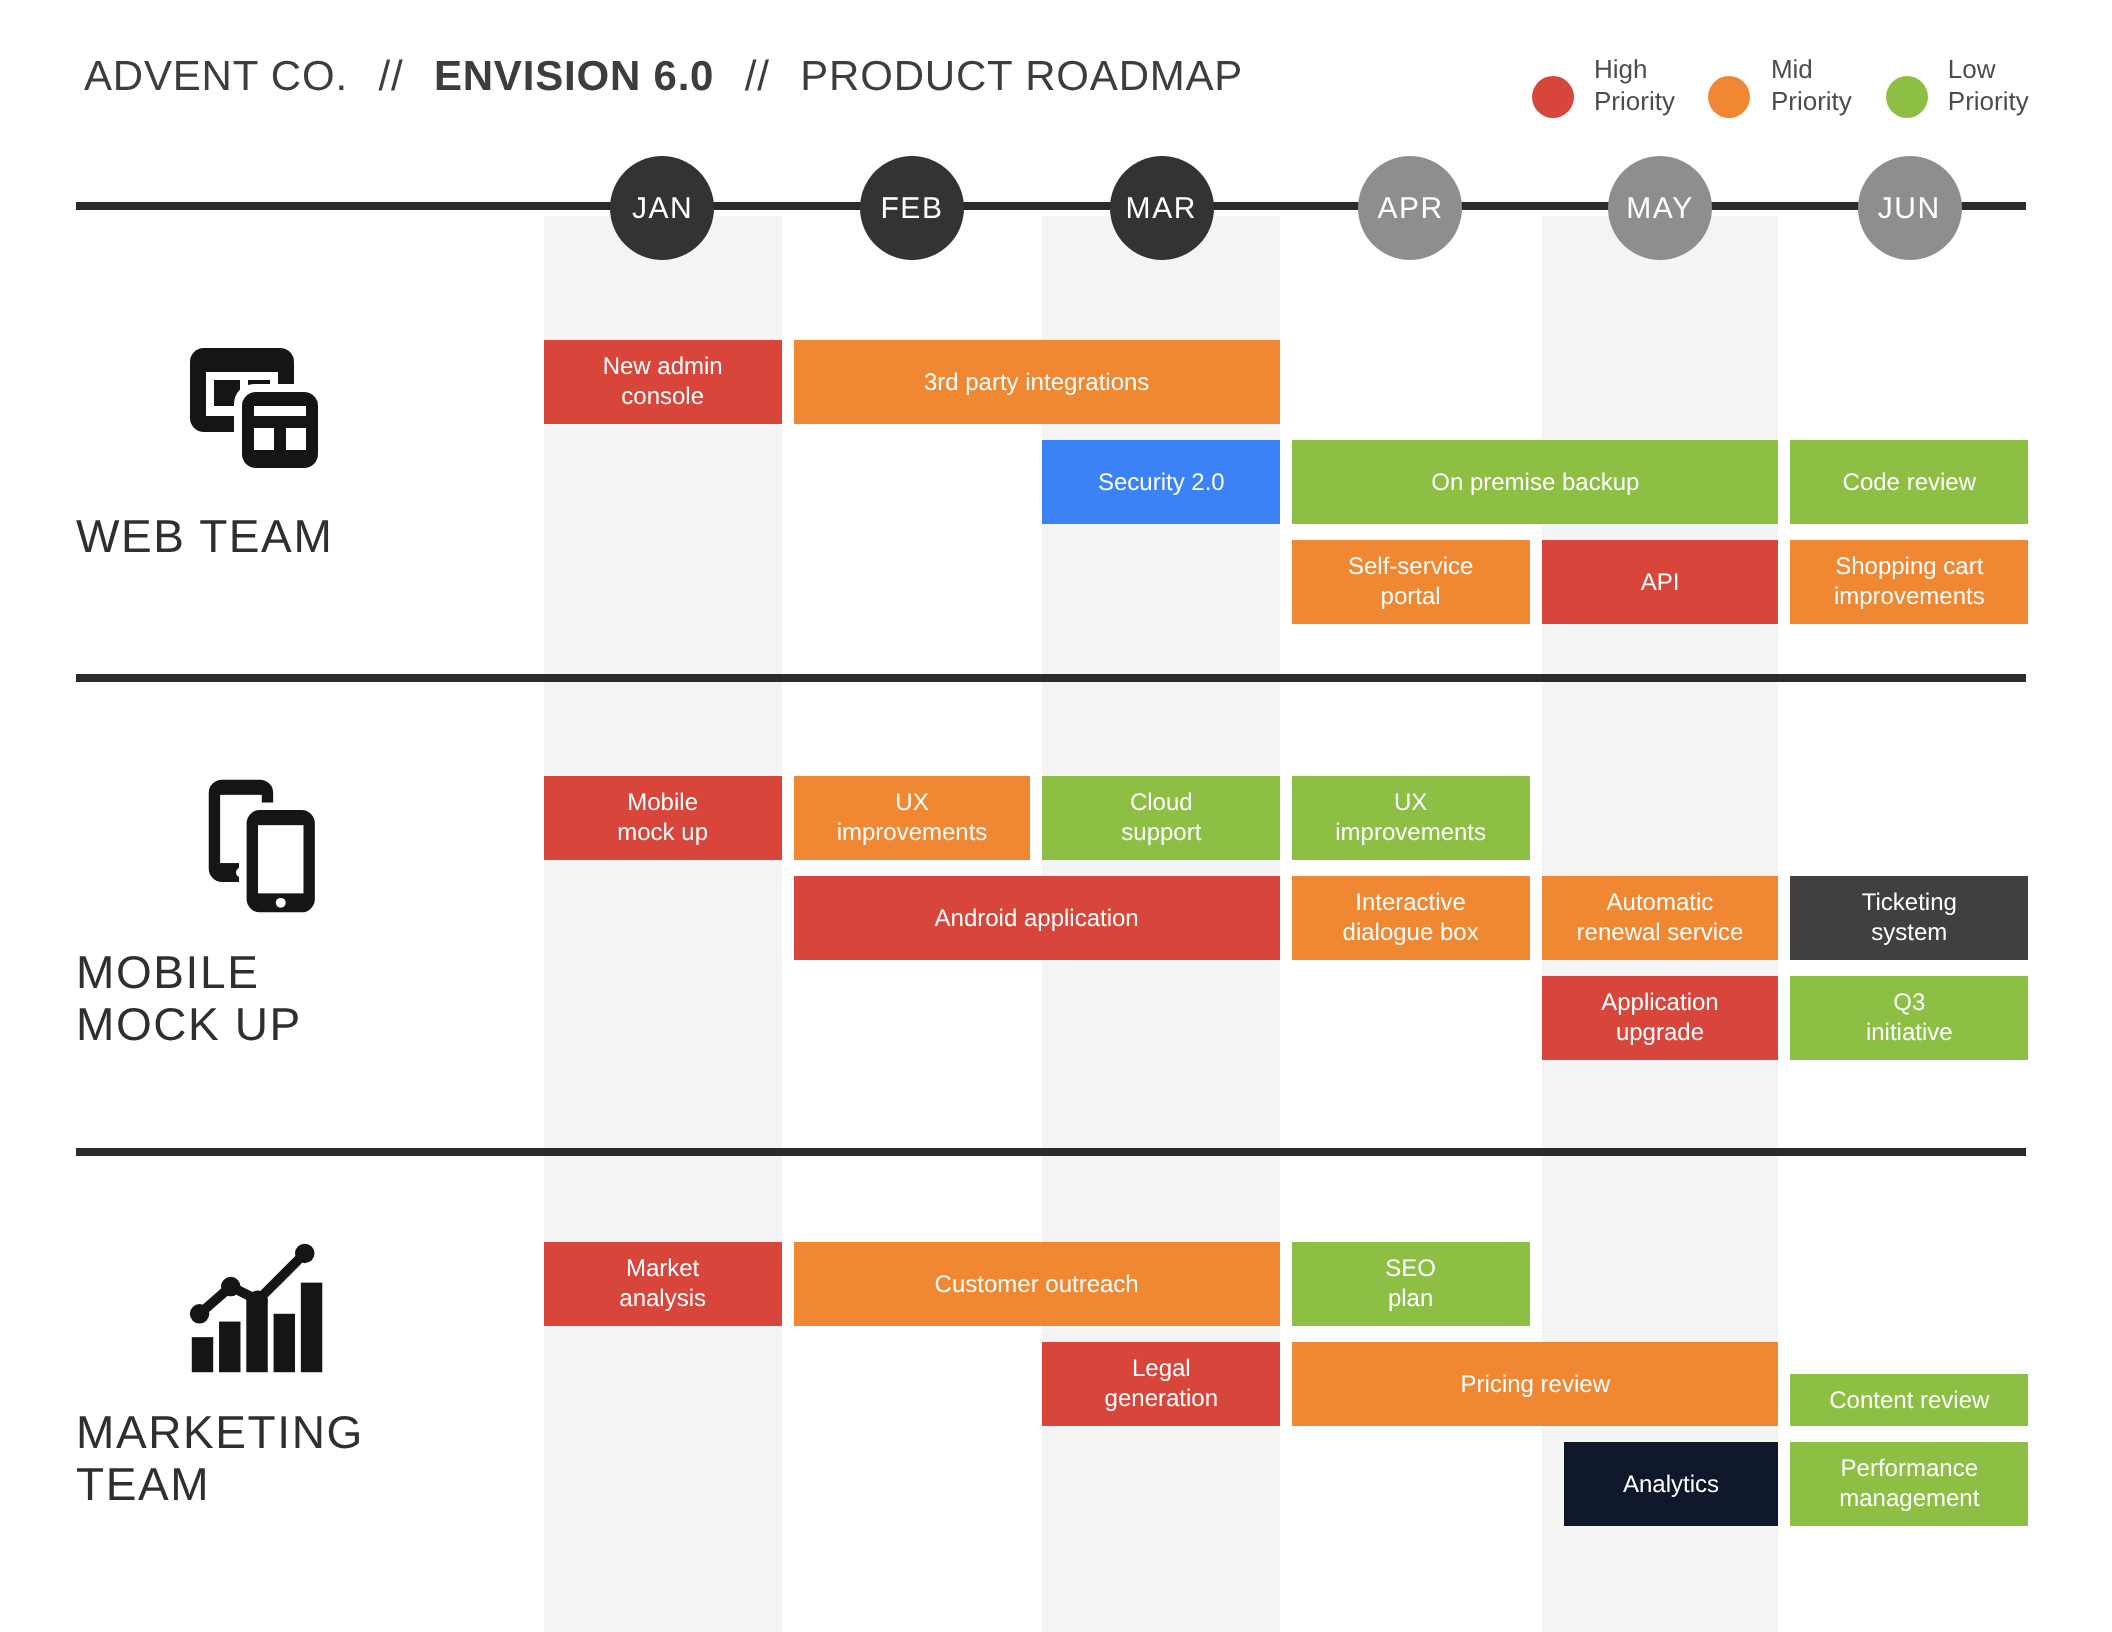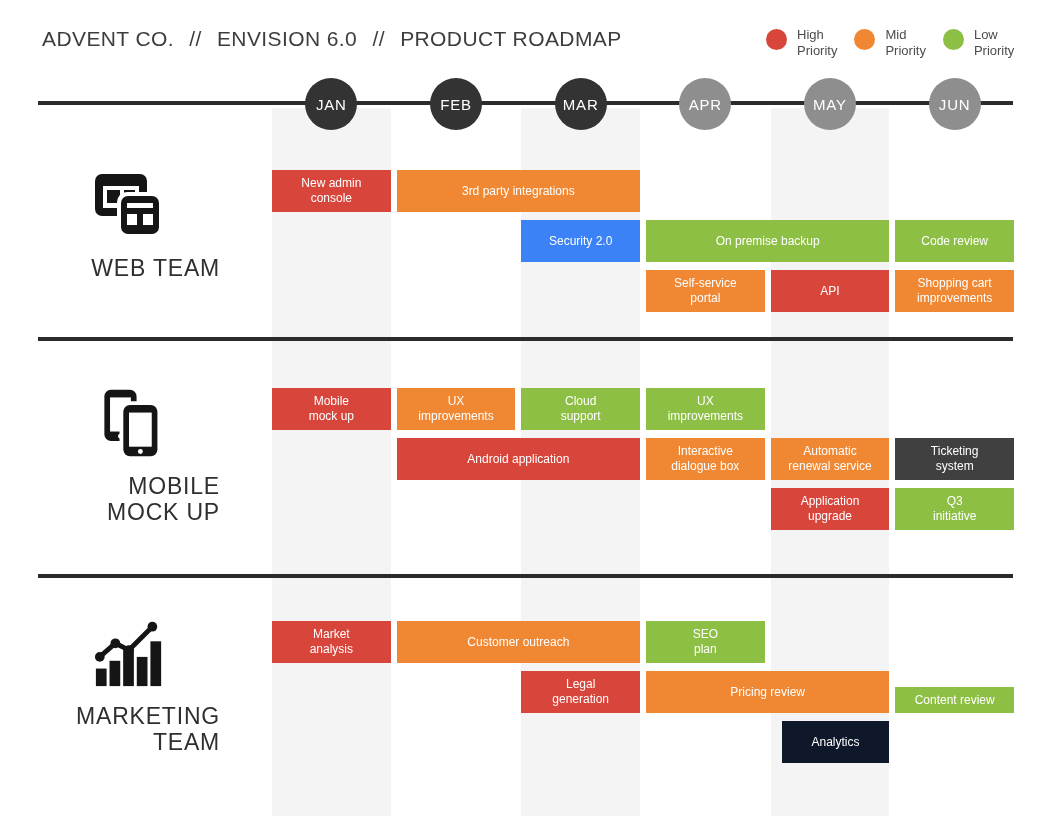--- a/index.html
+++ b/index.html
@@ -6,25 +6,25 @@
   .canvas{
     position:relative;width:1056px;height:816px;background:#ffffff;
     font-family:"Liberation Sans",sans-serif;overflow:hidden;
   }
   
   .title{
     position:absolute;left:42px;top:27px;font-size:21px;color:#3d3d3d;
     letter-spacing:.4px;white-space:nowrap;z-index:5;
   }
   .title .sep{margin:0 9px;}
-  .title .bold{font-weight:normal;}
+  .title .bold{font-weight:bold;}
   .legend{
     position:absolute;left:766px;top:27px;display:flex;gap:17px;z-index:5;
   }
-  .legend-item{display:flex;align-items:flex-start;}
+  .legend-item{display:flex;align-items:flex-end;}
   .legend-dot{width:21px;height:21px;border-radius:50%;margin-right:10px;margin-top:2px;flex:none;}
   .legend-label{font-size:13px;line-height:16px;color:#4c4c4c;white-space:pre-line;}
   
   .timeline-line{position:absolute;left:38px;top:101px;width:975px;height:4px;background:#2b2b2b;z-index:2;}
   .months{
     position:absolute;left:272px;top:78px;width:742px;display:grid;
     grid-template-columns:repeat(6,1fr);column-gap:6px;z-index:3;
   }
   .month-cell{display:flex;justify-content:center;}
   .month-circle{
@@ -44,21 +44,21 @@
     position:absolute;left:272px;width:742px;display:grid;
     grid-template-columns:repeat(6,1fr);column-gap:6px;row-gap:8px;
     grid-auto-rows:42px;z-index:2;
   }
   .task{
     color:#fff;font-size:12px;line-height:15px;display:flex;align-items:center;
     justify-content:center;text-align:center;white-space:pre-line;
     padding:2px 4px;box-sizing:border-box;
   }
   
-  .team-label{position:absolute;left:38px;width:182px;text-align:right;z-index:2;}
+  .team-label{position:absolute;left:38px;width:182px;text-align:left;z-index:2;}
   .team-icon{display:block;margin:0 auto;}
   .team-name{
     font-size:23px;line-height:26px;color:#2f2f2f;letter-spacing:.8px;
     white-space:pre-line;margin-top:13px;
   }
 </style>
 </head>
 <body>
 
 <div class="canvas">
@@ -206,15 +206,17 @@
       <div class="task" style="background: rgb(216, 69, 59); grid-area: 1 / 1 / auto / span 1;">Market
 analysis</div>
       <div class="task" style="background: rgb(240, 135, 50); grid-area: 1 / 2 / auto / span 2;">Customer outreach</div>
       <div class="task" style="background: rgb(141, 191, 69); grid-area: 1 / 4 / auto / span 1;">SEO
 plan</div>
       <div class="task" style="background: rgb(216, 69, 59); grid-area: 2 / 3 / auto / span 1;">Legal
 generation</div>
       <div class="task" style="background: rgb(240, 135, 50); grid-area: 2 / 4 / auto / span 2;">Pricing review</div>
       <div class="task" style="background: rgb(141, 191, 69); grid-area: 2 / 6 / auto / span 1; margin-top: 16px;">Content review</div>
       <div class="task" style="background: #0f172a; grid-area: 3 / 5 / auto / span 1; margin-left: 11px;">Analytics</div>
+      <div class="task" style="background: rgb(141, 191, 69); grid-area: 3 / 6 / auto / span 1;">Performance
+management</div>
     </div>
 
 </div>
 
 </body></html>

